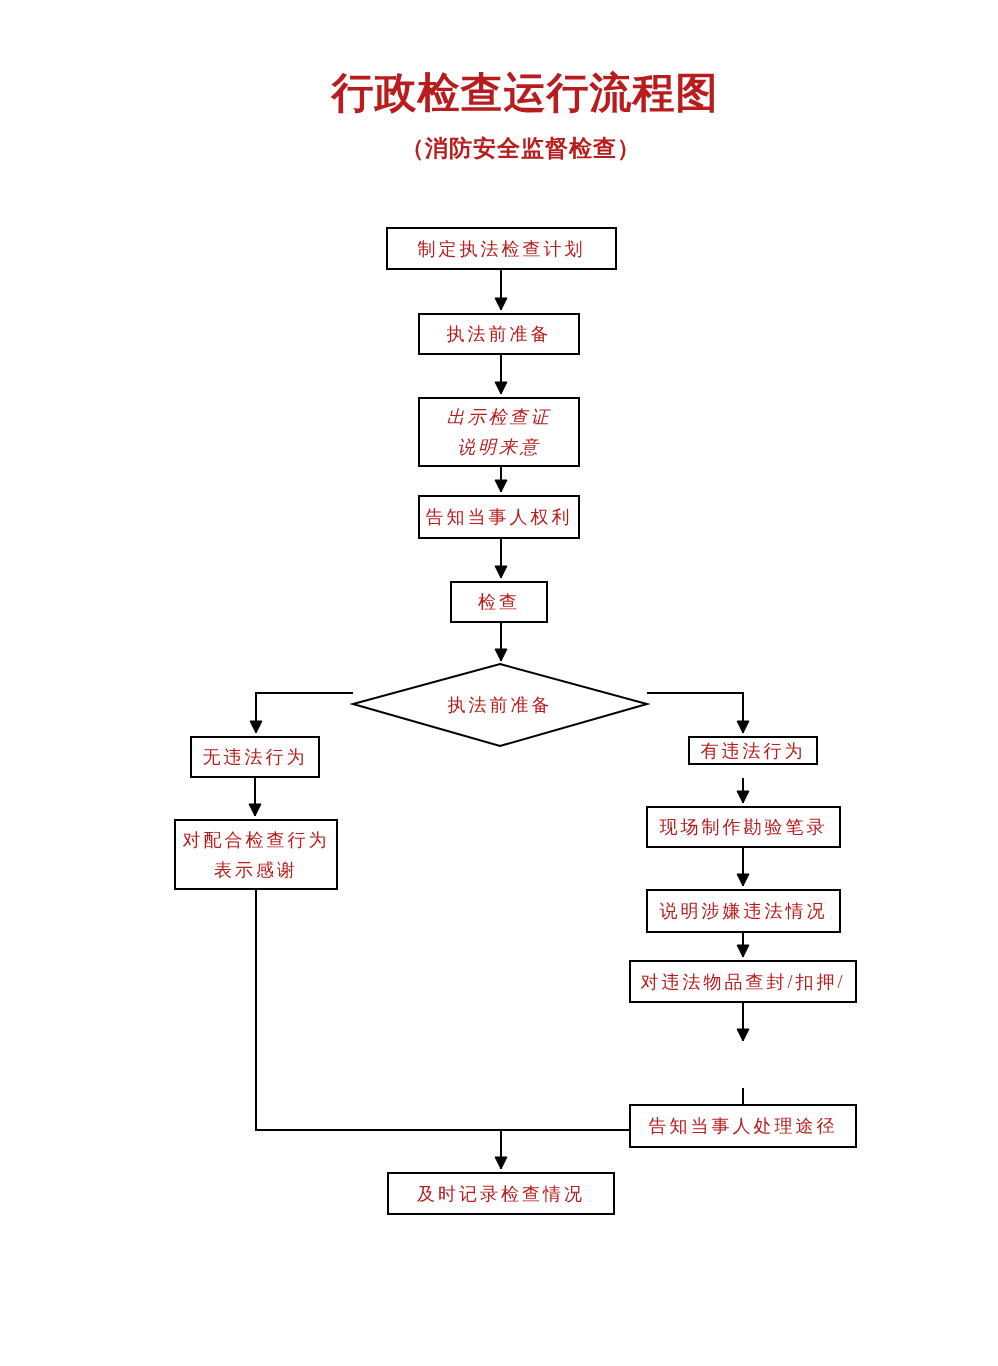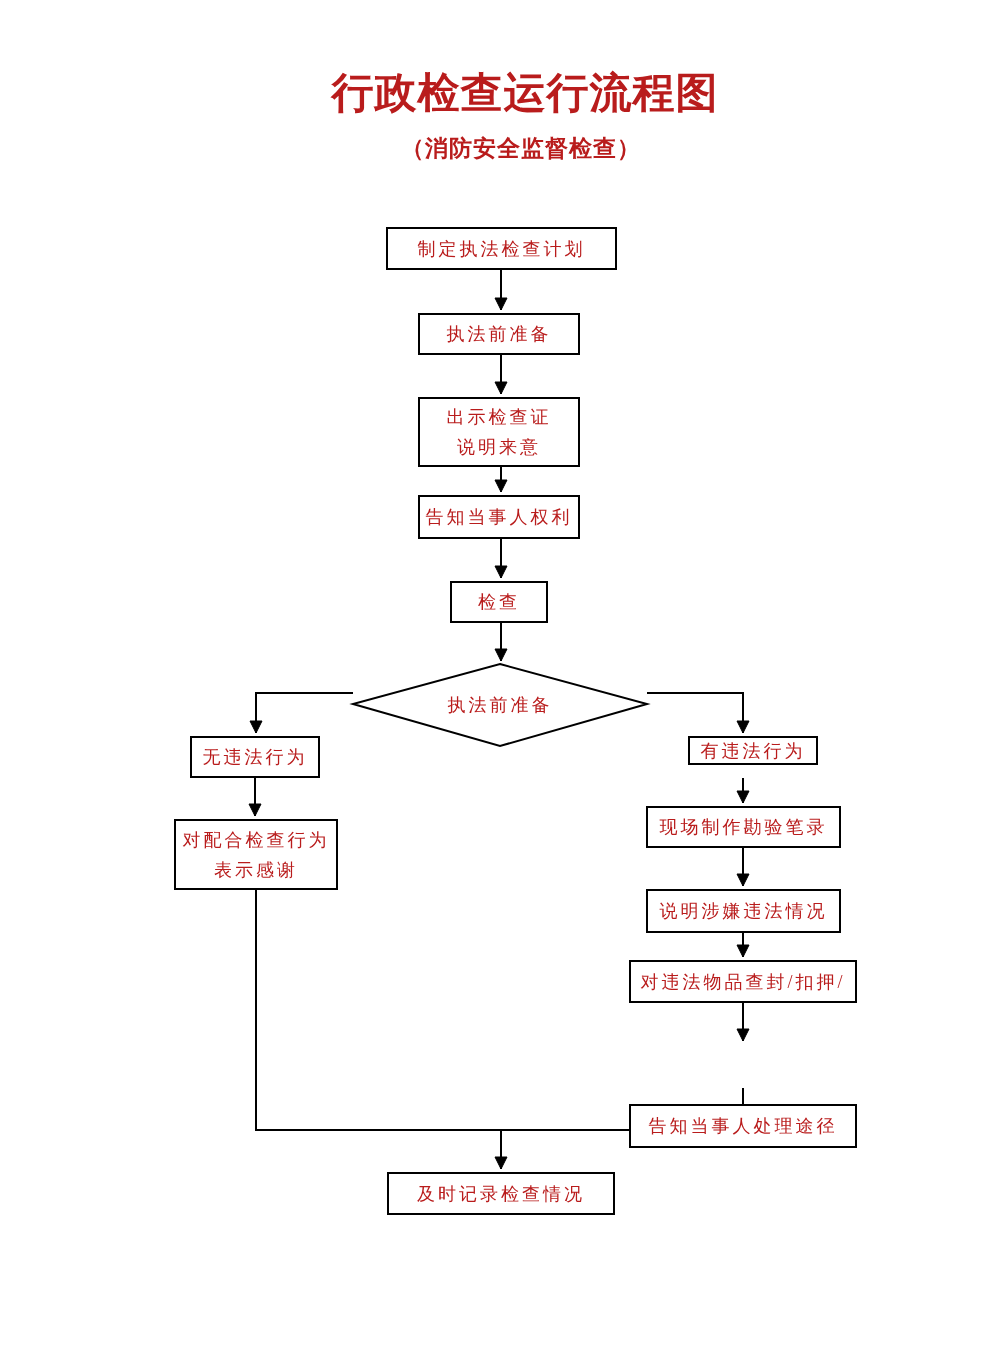--- a/index.html
+++ b/index.html
@@ -110,21 +110,21 @@
   </svg>
 
   <div class="node" style="left:386px; top:227px; width:231px; height:43px;text-align:right;">
     <span>制定执法检查计划</span>
   </div>
 
   <div class="node" style="left:418px; top:313px; width:162px; height:42px;">
     <span>执法前准备</span>
   </div>
 
-  <div class="node" style="left:418px; top:397px; width:162px; height:70px;">
+  <div class="node" style="left:418px; top:397px; width:162px; height:70px;font-style:italic;">
     <span>出示检查证</span>
     <span>说明来意</span>
   </div>
 
   <div class="node" style="left:418px; top:495px; width:162px; height:44px;">
     <span>告知当事人权利</span>
   </div>
 
   <div class="node" style="left:450px; top:581px; width:98px; height:42px;">
     <span>检查</span>

